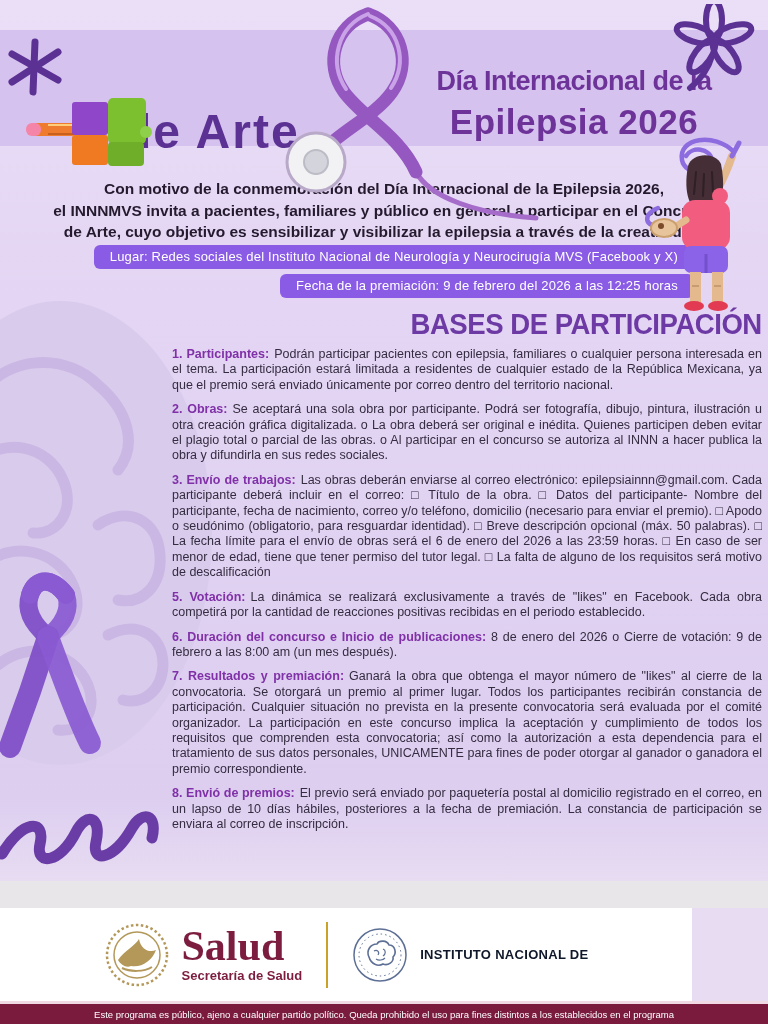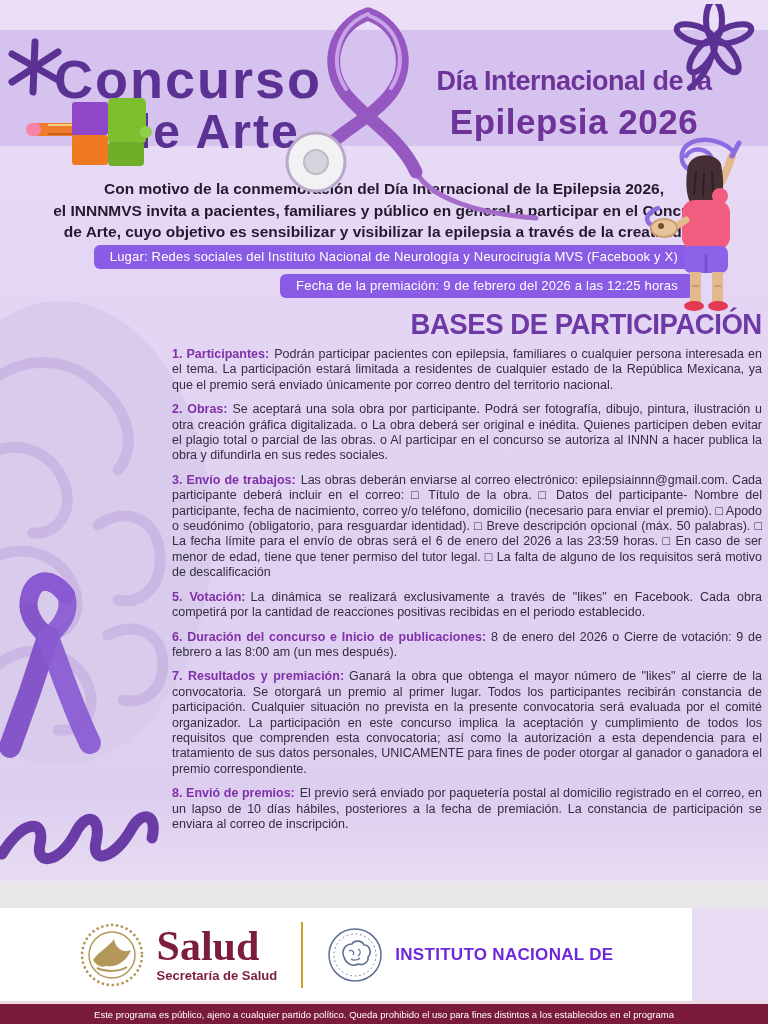--- a/index.html
+++ b/index.html
@@ -30,42 +30,41 @@
   
   .gray-strip{position:absolute;left:0;top:881px;width:768px;height:27px;background:#e9e6ea;}
   .footer{position:absolute;left:0;top:908px;width:692px;height:93px;background:#ffffff;
           display:flex;align-items:center;justify-content:center;}
   .footer svg{position:static;}
   .salud-block{margin-left:12px;color:#7c1d3f;}
   .salud-word{font-family:"Liberation Serif",serif;font-weight:bold;font-size:42px;line-height:40px;}
   .salud-sub{font-size:13px;font-weight:bold;margin-top:2px;}
   .divider{width:2px;height:66px;background:#c9a227;margin:0 24px;}
   .innn-text{margin-left:12px;line-height:16px;}
-  .innn-text .m{color:#6d28d9;font-weight:bold;font-size:17px;letter-spacing:0.3px;}
+  .innn-text .m{color:#0f172a;font-weight:bold;font-size:13px;letter-spacing:0.3px;}
   .innn-text .g{color:#9b9b9b;font-size:12px;letter-spacing:0.6px;margin-top:1px;}
   .pink-line{position:absolute;left:0;top:1001px;width:768px;height:3px;background:#f0d9e2;}
   .legal-bar{position:absolute;left:0;top:1004px;width:768px;height:20px;background:#7a1b3e;
              color:#fff;font-size:9.5px;display:flex;align-items:center;justify-content:center;}
 </style>
 </head>
 <body>
 
 <div class="page">
 
   <div class="band"></div>
 
   <svg style="left:6px;top:36px;" width="58" height="62" viewBox="0 0 58 62">
     <g stroke="#5c3194" stroke-width="7" stroke-linecap="round">
       <line x1="29" y1="6" x2="27" y2="56"></line>
       <line x1="6" y1="18" x2="52" y2="44"></line>
       <line x1="52" y1="16" x2="6" y2="46"></line>
     </g>
   </svg>
 
-  <div class="title1">Concurso</div>
   <div class="title2">de Arte</div>
 
   <svg style="left:26px;top:92px;" width="126" height="80" viewBox="0 0 126 80">
     <rect x="2" y="31" width="50" height="13" rx="6" fill="#ef7c2e"></rect>
     <rect x="0" y="31" width="15" height="13" rx="6" fill="#f585a8"></rect>
     <line x1="22" y1="33" x2="48" y2="33" stroke="#ffce7a" stroke-width="2"></line>
     <line x1="22" y1="42" x2="48" y2="42" stroke="#c95f1d" stroke-width="2"></line>
     <rect x="46" y="10" width="36" height="33" rx="3" fill="#8f46c8"></rect>
     <rect x="46" y="43" width="36" height="30" rx="3" fill="#ef7a22"></rect>
     <rect x="82" y="6" width="38" height="46" rx="5" fill="#7dc02f"></rect>

